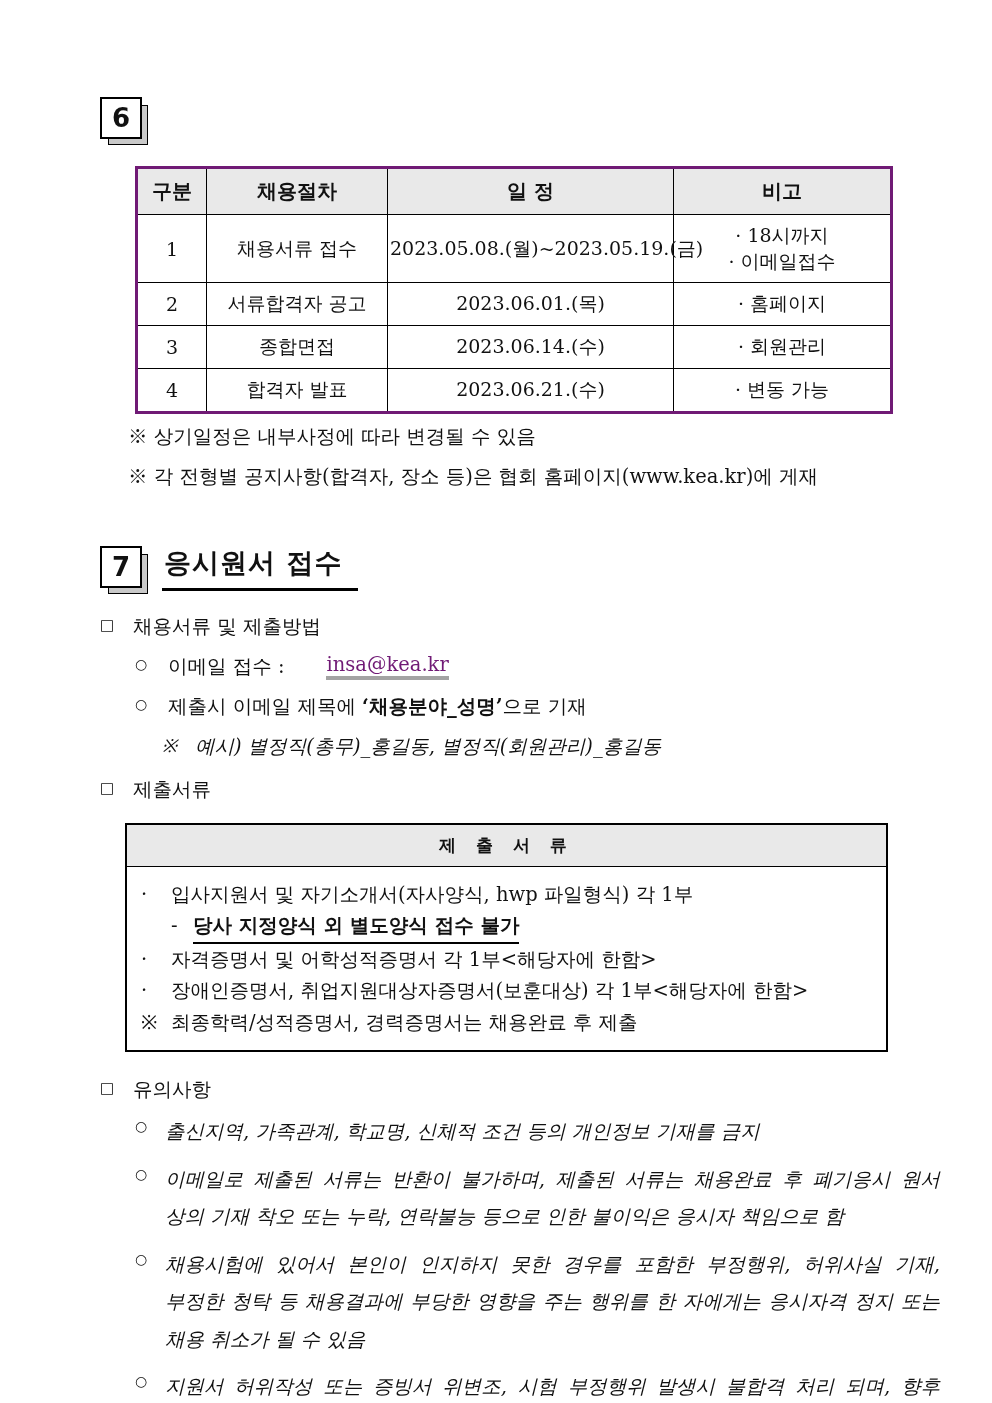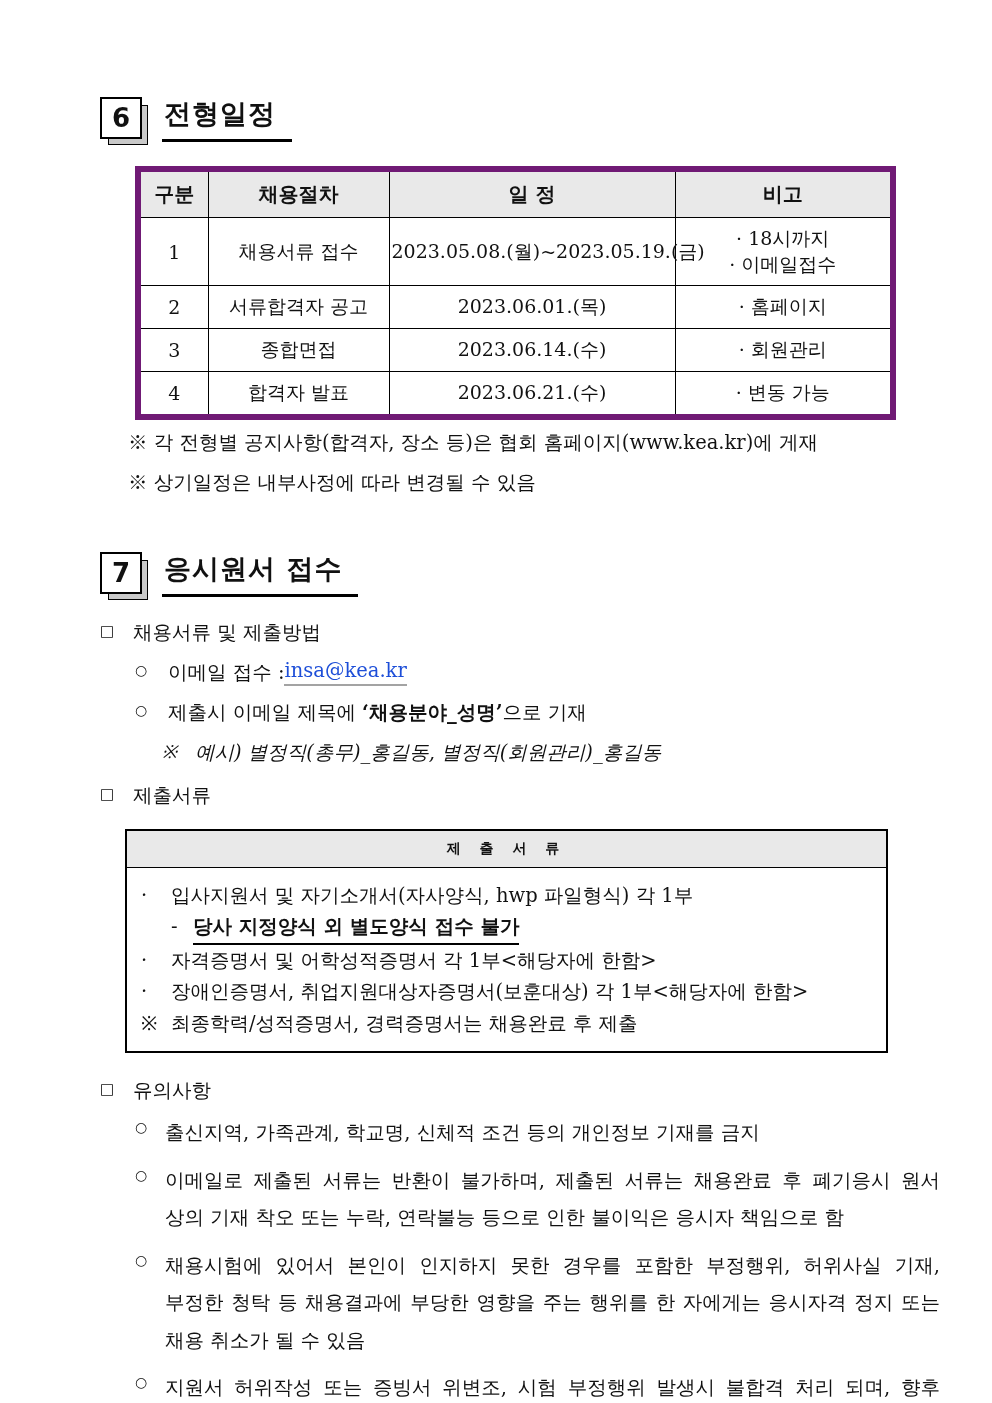--- a/index.html
+++ b/index.html
@@ -19,73 +19,72 @@
     border:2.5px solid #000; display:flex; align-items:center; justify-content:center;
     font-family:"DejaVu Sans","Liberation Sans",sans-serif; font-weight:bold; font-size:26px; }
   .sec-title {
     font-family:"DejaVu Sans","Liberation Sans",sans-serif; font-weight:bold;
     font-size:27px; letter-spacing:1px; margin:0 0 0 14px; padding:0 16px 7px 2px;
     border-bottom:3px solid #000; align-self:flex-start;
   }
 
   
   table.sched { border-collapse:collapse; margin:20px 0 0 135px; width:755px;
-    border:6px solid #701a75; table-layout:fixed; }
+    border:3px solid #701a75; table-layout:fixed; }
   table.sched th, table.sched td { border:1px solid #000; }
   table.sched th { background:#e9e9e9; font-weight:bold; font-size:20px; padding:9px 2px; }
   table.sched td { font-size:19px; text-align:center; padding:8px 2px; }
   td.date-cell { white-space:nowrap; }
   td.notes-cell { text-align:left; padding-left:12px; line-height:1.35; font-size:19px; }
   .col-no { width:70px; } .col-proc { width:181px; } .col-date { width:286px; } .col-note { width:218px; }
 
   
   .footnote { margin:6px 0 0 128px; font-size:19.5px; line-height:1.75; width:800px;
     word-break:keep-all; }
   .footnote:first-of-type { margin-top:18px; }
 
   
   .doc-line { display:flex; font-size:19.5px; margin-top:13px; word-break:keep-all; }
   .lvl1 { margin-left:100px; } .lvl2 { margin-left:135px; } .lvl3 { margin-left:162px; }
   .mk { flex:none; width:33px; } 
   .mk-sq { font-size:15px; padding-top:3px; }   
   .mk-ci { font-size:14px; padding-top:3px; }   
   .mk-rf { font-size:18px; }                    
-  .email-link { color:#1d4ed8; text-decoration:none; border-bottom:2px solid #a3a3a3; }
+  .email-link { color:#701a75; text-decoration:none; border-bottom:4px solid #a3a3a3;margin-left:42px; }
   .bold { font-weight:bold; }
   .italic { font-style:italic; }
 
   
   table.docs { border-collapse:collapse; margin:20px 0 0 125px; width:763px; border:2px solid #000; }
   table.docs th { background:#e9e9e9; border:1px solid #000; font-weight:bold;
-    font-size:14px; letter-spacing:7px; padding:9px 0; }
+    font-size:17px; letter-spacing:7px; padding:9px 0; }
   table.docs td { border:1px solid #000; padding:12px 12px 12px 14px; }
   .docs-item { display:flex; font-size:19.5px; line-height:1.62; word-break:keep-all; }
   .docs-item .mk { width:30px; }
   .docs-sub { margin-left:30px; }
   .docs-sub .mk { width:22px; }
   .docs-sub .txt { font-weight:bold; border-bottom:2px solid #000; padding-bottom:0; }
 
   
   .notice-item { display:flex; margin:10px 0 0 135px; width:805px; font-size:19.5px; }
   .notice-item .mk { width:30px; font-size:14px; padding-top:5px; }
-  .notice-item .txt { flex:1; text-align:justify; line-height:1.92; word-break:keep-all; }
+  .notice-item .txt { flex:1; text-align:justify; line-height:1.92; word-break:keep-all;font-style:italic; }
 
   .spacer-lg { height:28px; }
 </style>
 </head>
 <body>
 
 <div class="page">
 
   <div class="sec-header">
     <div class="num-wrap">
       <div class="num-shadow"></div>
       <div class="num-box">6</div>
     </div>
-    <h2 class="sec-title">전형일정</h2>
   </div>
 
   <table class="sched">
     <colgroup>
         <col class="col-no">
         <col class="col-proc">
         <col class="col-date">
         <col class="col-note">
       </colgroup>
     <thead>
@@ -120,22 +119,22 @@
       </tr>
       <tr>
         <td>4</td>
         <td>합격자 발표</td>
         <td class="date-cell">2023.06.21.(수)</td>
         <td class="notes-cell">· 변동 가능</td>
       </tr>
     </tbody>
   </table>
 
+  <div class="footnote">※ 상기일정은 내부사정에 따라 변경될 수 있음</div>
   <div class="footnote">※ 각 전형별 공지사항(합격자, 장소 등)은 협회 홈페이지(www.kea.kr)에 게재</div>
-  <div class="footnote">※ 상기일정은 내부사정에 따라 변경될 수 있음</div>
 
   <div class="spacer-lg"></div>
 
   <div class="sec-header" style="margin-top:22px;">
     <div class="num-wrap">
       <div class="num-shadow"></div>
       <div class="num-box">7</div>
     </div>
     <h2 class="sec-title">응시원서 접수</h2>
   </div>

